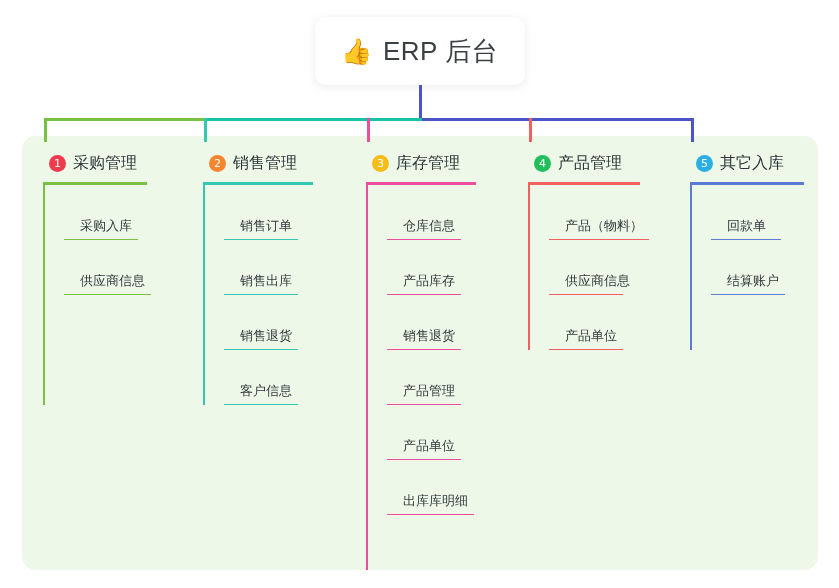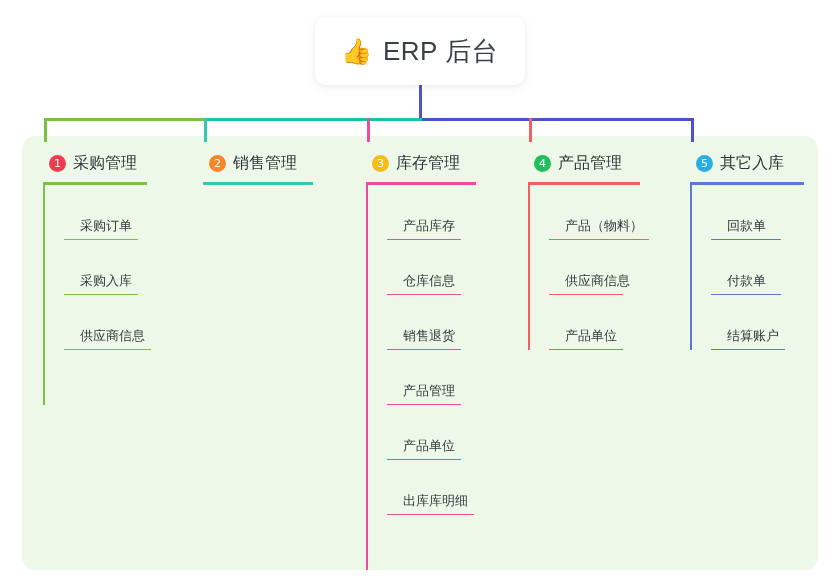--- a/index.html
+++ b/index.html
@@ -101,54 +101,69 @@
   <div id="columns">
       <div class="col" style="left: 43px; top: 150px;">
         <div class="col-head">
           <span class="badge" style="background: rgb(239, 59, 78);">1</span>
           <span class="col-title">采购管理</span>
         </div>
         <div class="head-rule" style="width: 104px; background: rgb(122, 193, 67);"></div>
         <div class="items">
           <div class="spine" style="background: rgb(122, 193, 67); height: 220px;"></div>
           <div class="item">
-            <span class="item-label">采购订单</span>
-            <div class="item-rule" style="background: rgb(122, 193, 67); width: 74px;"></div>
-          </div>
-          <div class="item">
             <span class="item-label">采购入库</span>
             <div class="item-rule" style="background: rgb(122, 193, 67); width: 74px;"></div>
           </div>
           <div class="item">
             <span class="item-label">供应商信息</span>
             <div class="item-rule" style="background: rgb(122, 193, 67); width: 87px;"></div>
           </div>
         </div>
       </div>
       <div class="col" style="left: 203px; top: 150px;">
         <div class="col-head">
           <span class="badge" style="background: rgb(245, 134, 46);">2</span>
           <span class="col-title">销售管理</span>
         </div>
         <div class="head-rule" style="width: 110px; background: rgb(54, 198, 180);"></div>
+        <div class="items">
+          <div class="spine" style="background: rgb(54, 198, 180); height: 220px;"></div>
+          <div class="item">
+            <span class="item-label">销售订单</span>
+            <div class="item-rule" style="background: rgb(54, 198, 180); width: 74px;"></div>
+          </div>
+          <div class="item">
+            <span class="item-label">销售出库</span>
+            <div class="item-rule" style="background: rgb(54, 198, 180); width: 74px;"></div>
+          </div>
+          <div class="item">
+            <span class="item-label">销售退货</span>
+            <div class="item-rule" style="background: rgb(54, 198, 180); width: 74px;"></div>
+          </div>
+          <div class="item">
+            <span class="item-label">客户信息</span>
+            <div class="item-rule" style="background: rgb(54, 198, 180); width: 74px;"></div>
+          </div>
+        </div>
       </div>
       <div class="col" style="left: 366px; top: 150px;">
         <div class="col-head">
           <span class="badge" style="background: rgb(246, 188, 24);">3</span>
           <span class="col-title">库存管理</span>
         </div>
         <div class="head-rule" style="width: 110px; background: rgb(234, 78, 157);"></div>
         <div class="items">
           <div class="spine" style="background: rgb(234, 78, 157); height: 385px;"></div>
           <div class="item">
+            <span class="item-label">仓库信息</span>
+            <div class="item-rule" style="background: rgb(234, 78, 157); width: 74px;"></div>
+          </div>
+          <div class="item">
             <span class="item-label">产品库存</span>
-            <div class="item-rule" style="background: rgb(234, 78, 157); width: 74px;"></div>
-          </div>
-          <div class="item">
-            <span class="item-label">仓库信息</span>
             <div class="item-rule" style="background: rgb(234, 78, 157); width: 74px;"></div>
           </div>
           <div class="item">
             <span class="item-label">销售退货</span>
             <div class="item-rule" style="background: rgb(234, 78, 157); width: 74px;"></div>
           </div>
           <div class="item">
             <span class="item-label">产品管理</span>
             <div class="item-rule" style="background: rgb(234, 78, 157); width: 74px;"></div>
           </div>
@@ -190,24 +205,20 @@
           <span class="col-title">其它入库</span>
         </div>
         <div class="head-rule" style="width: 114px; background: rgb(91, 122, 212);"></div>
         <div class="items">
           <div class="spine" style="background: rgb(91, 122, 212); height: 165px;"></div>
           <div class="item">
             <span class="item-label">回款单</span>
             <div class="item-rule" style="background: rgb(91, 122, 212); width: 70px;"></div>
           </div>
           <div class="item">
-            <span class="item-label">付款单</span>
-            <div class="item-rule" style="background: rgb(91, 122, 212); width: 70px;"></div>
-          </div>
-          <div class="item">
             <span class="item-label">结算账户</span>
             <div class="item-rule" style="background: rgb(91, 122, 212); width: 74px;"></div>
           </div>
         </div>
       </div>
     </div>
 
 </div>
 
 </body></html>

